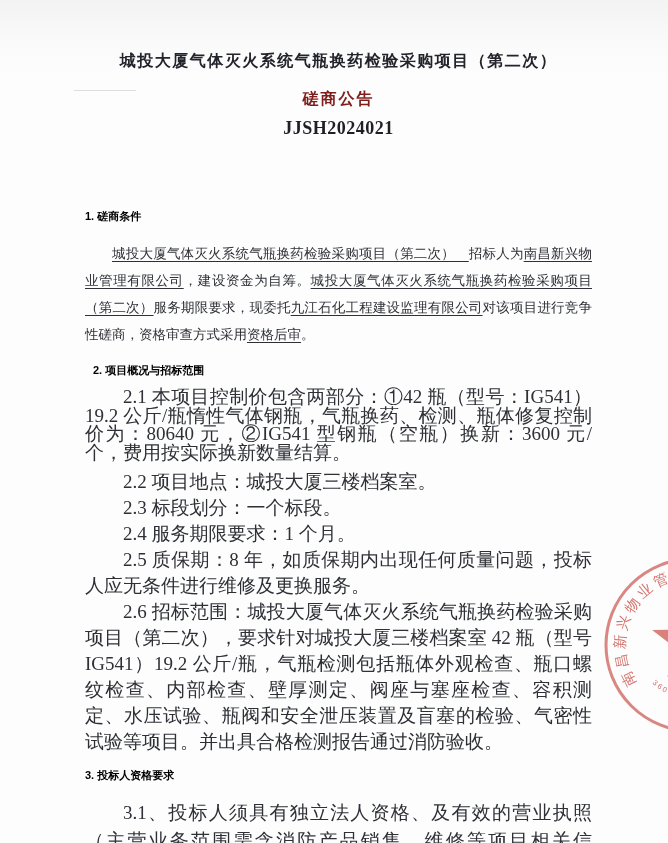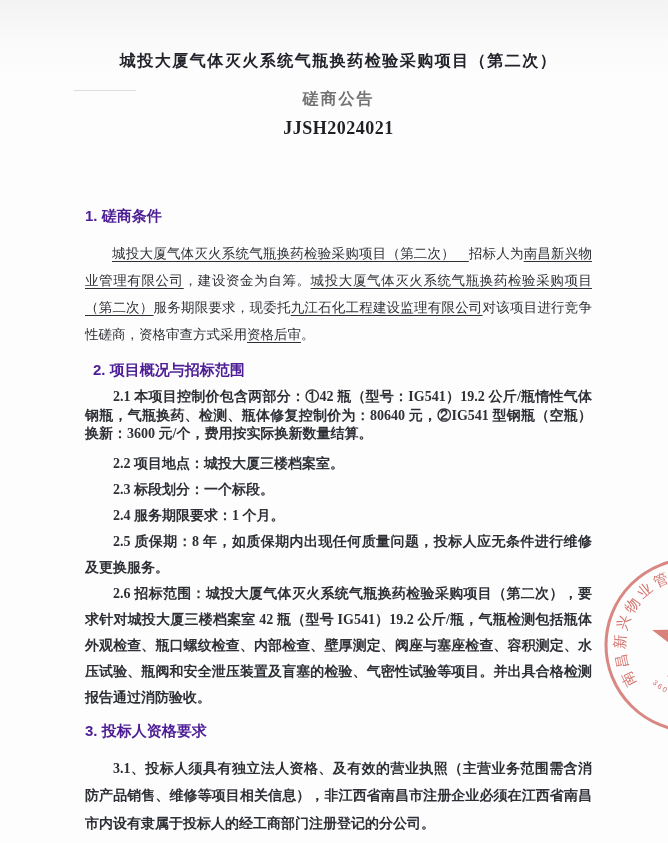--- a/index.html
+++ b/index.html
@@ -26,44 +26,44 @@
   }
   .doc-title{
     margin:50px 0 0 0;
     text-align:center;
     font-size:16px;font-weight:700;color:#23242b;
     letter-spacing:1.5px;line-height:22px;
   }
   .doc-subtitle{
     margin:16px 0 0 0;
     text-align:center;
-    font-size:16px;font-weight:700;color:#737373;
+    font-size:16px;font-weight:700;color:#7f1d1d;
     letter-spacing:2px;line-height:22px;
   }
   .doc-number{
     margin:6px 0 0 0;
     text-align:center;
     font-size:18px;font-weight:700;color:#1f2026;
     letter-spacing:.5px;line-height:24px;
   }
   .sec-heading{
     font-family:"Liberation Sans","DejaVu Sans",sans-serif;
-    font-size:15px;font-weight:700;color:#4c1d95;
+    font-size:11px;font-weight:700;color:#000000;
     line-height:20px;margin:0;
   }
   .h1-sec{margin-top:66px;}
   .h2-sec{margin-top:12px;margin-left:8px;}
   .h3-sec{margin-top:10px;}
   .para{
     font-size:13.5px;line-height:27px;margin:14px 0 0 0;
     text-indent:2em;color:#2e3036;text-align:justify;
   }
   .item{
-    font-size:14px;line-height:26px;margin:0;
-    text-indent:2em;color:#2e3036;text-align:justify;font-weight:bold;
+    font-size:19px;line-height:26px;margin:0;
+    text-indent:2em;color:#2e3036;text-align:justify;
   }
   .item-tight{line-height:18.5px;margin-top:8px;margin-bottom:7px;}
   .item-31{line-height:27.5px;margin-top:14px;}
   .item-32{margin-top:2px;}
   .u{
     text-decoration:underline;
     text-underline-offset:3px;
     text-decoration-thickness:1px;
   }
   .seal{

